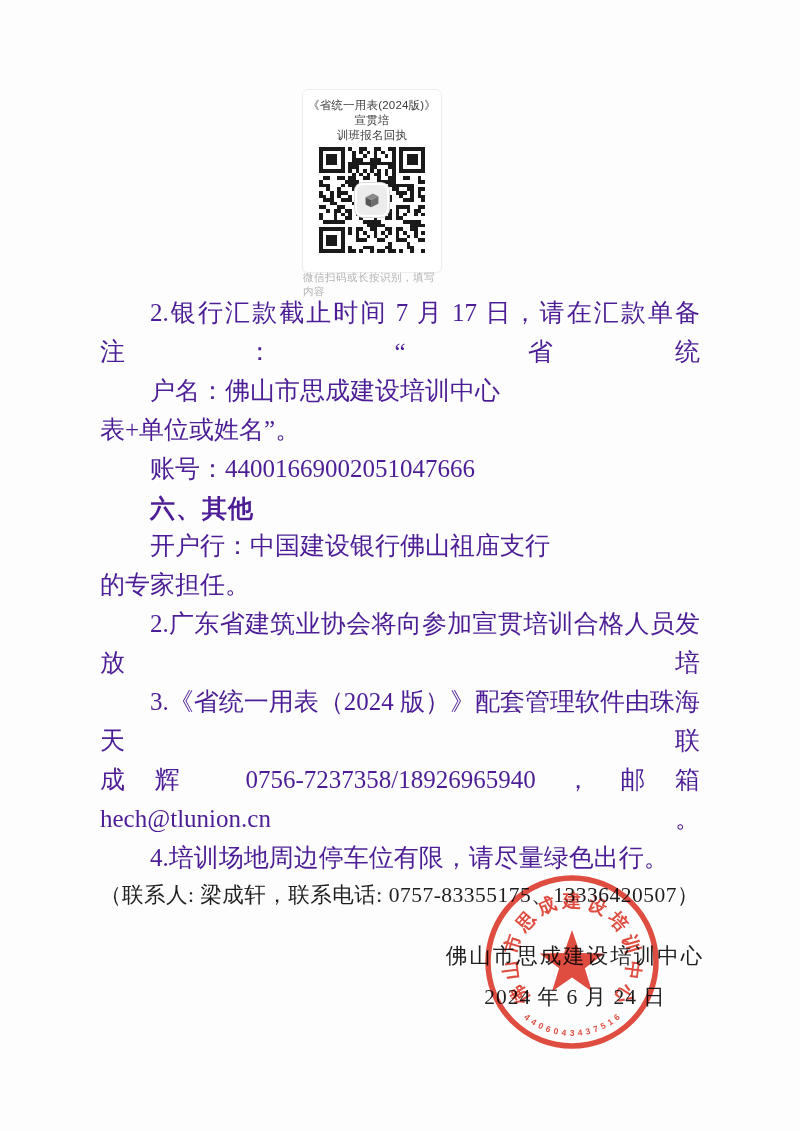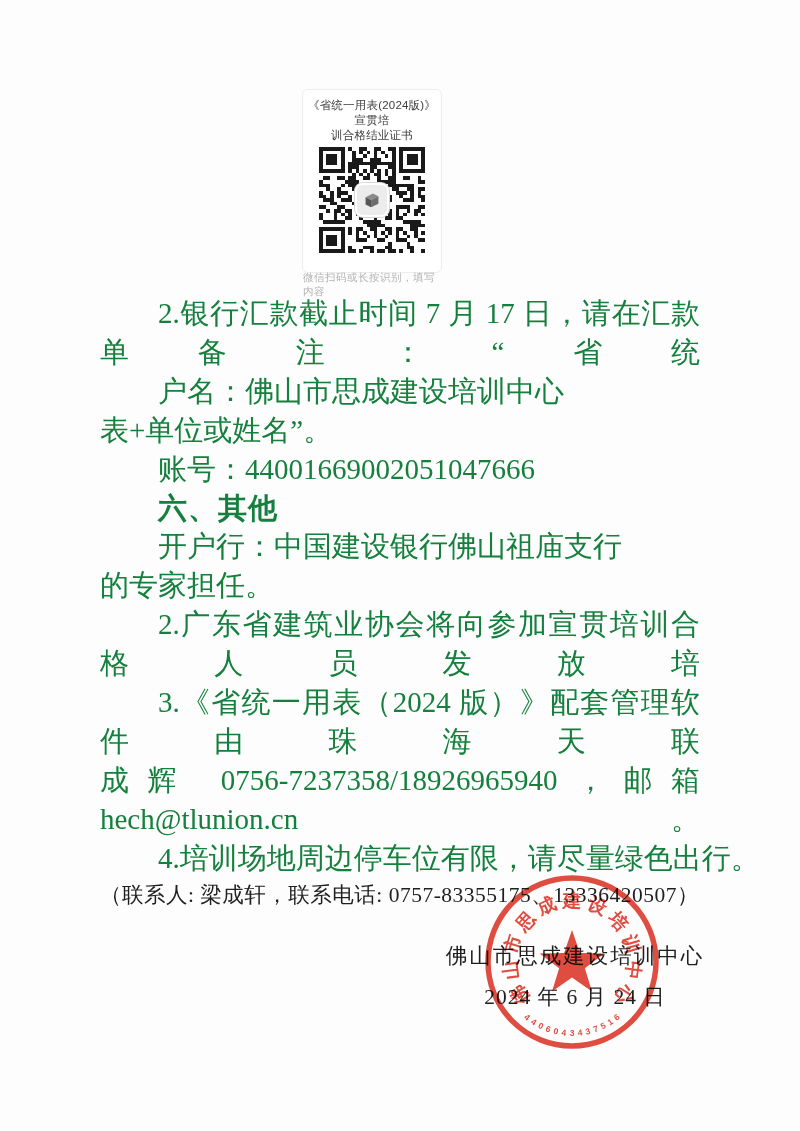--- a/index.html
+++ b/index.html
@@ -24,21 +24,21 @@
   .qr-icon {
     position:absolute; left:36px; top:36px; width:34px; height:34px;
     background:#ececec; border:2px solid #ffffff; border-radius:8px;
     display:flex; align-items:center; justify-content:center;
     box-shadow:0 0 0 1px #d8d8d8;
   }
   .qr-caption { margin-top:18px; font-size:10.5px; color:#b1b1b1; letter-spacing:.5px; }
   
   .body-text {
     position:absolute; left:100px; top:294px; width:600px;
-    font-size:29px; line-height:38.9px; color:#15803d;
+    font-size:25px; line-height:38.9px; color:#4c1d95;
   }
   .line { white-space:nowrap; }
   .line.indent { text-indent:2em; }
   .line.stretch { white-space:normal; text-align:justify; text-align-last:justify; }
   .line.bold { font-weight:bold; font-family:"Liberation Sans","DejaVu Sans",sans-serif; letter-spacing:1px; }
   
   .contact {
     position:absolute; left:100px; top:881px; width:604px;
     font-size:21.5px; line-height:28px; color:#1f1f1f; letter-spacing:.5px;
     white-space:nowrap;
@@ -62,21 +62,21 @@
                fill:var(--seal-red,#de392c); text-anchor:middle; dominant-baseline:central; }
 </style>
 </head>
 <body>
 
 <div class="page">
 
   <div class="qr-card">
     <div class="qr-title">
       <div>《省统一用表(2024版)》宣贯培</div>
-      <div>训合格结业证书</div>
+      <div>训班报名回执</div>
     </div>
     <div class="qr-box">
       <svg id="qr-svg" width="106" height="106" viewBox="0 0 29 29" shape-rendering="crispEdges">
           <rect x="0" y="0" width="7" height="7" fill="#1a1a1a"></rect>
           <rect x="1" y="1" width="5" height="5" fill="#fff"></rect>
           <rect x="2" y="2" width="3" height="3" fill="#1a1a1a"></rect>
           <rect x="22" y="0" width="7" height="7" fill="#1a1a1a"></rect>
           <rect x="23" y="1" width="5" height="5" fill="#fff"></rect>
           <rect x="24" y="2" width="3" height="3" fill="#1a1a1a"></rect>
           <rect x="0" y="22" width="7" height="7" fill="#1a1a1a"></rect>

